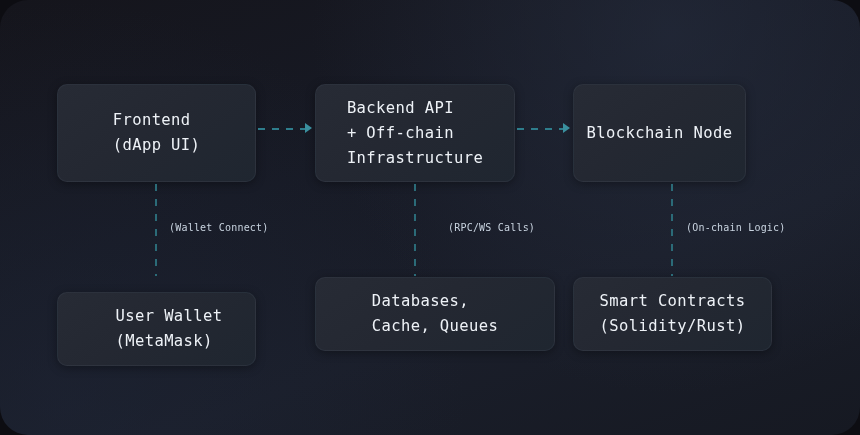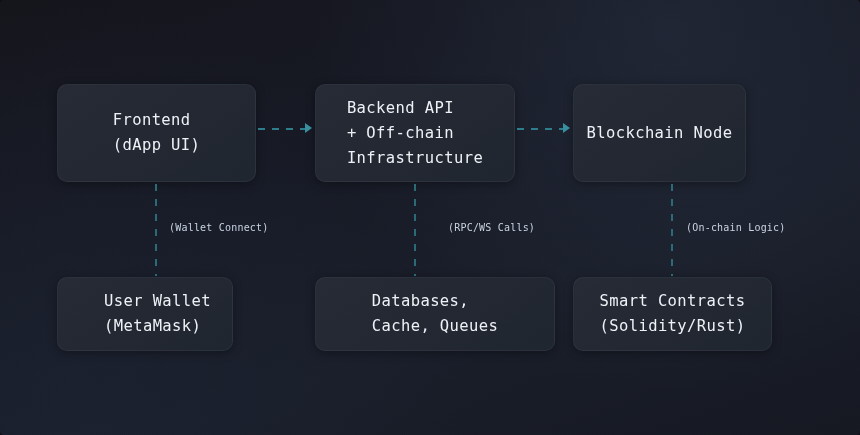--- a/index.html
+++ b/index.html
@@ -12,21 +12,21 @@
     height: 435px;
     overflow: hidden;
     font-family: "DejaVu Sans Mono", "Liberation Mono", monospace;
   }
 
   #canvas {
     position: relative;
     width: 860px;
     height: 435px;
     box-sizing: border-box;
-    border-radius: 4px;
+    border-radius: 28px;
     background:
       radial-gradient(circle at 78% 8%, rgba(40,48,66,0.55) 0%, rgba(40,48,66,0.0) 46%),
       radial-gradient(circle at 8% 92%, rgba(32,40,58,0.40) 0%, rgba(32,40,58,0.0) 45%),
       linear-gradient(160deg, #15151c 0%, #171a25 38%, #1a1e2a 66%, #161922 100%);
     overflow: hidden;
   }
 
   
   .node {
     position: absolute;
@@ -51,21 +51,21 @@
     line-height: 25px;
     letter-spacing: 0.4px;
     white-space: pre;
   }
 
   
   .n-frontend  { left: 57px;  top: 84px;  width: 199px; height: 98px; }
   .n-backend   { left: 315px; top: 84px;  width: 200px; height: 98px; }
   .n-node      { left: 573px; top: 84px;  width: 173px; height: 98px; }
   
-  .n-wallet    { left: 57px;  top: 277px; width: 176px; height: 74px; padding-left: 25px; }
+  .n-wallet    { left: 57px;  top: 292px; width: 199px; height: 74px; padding-left: 25px; }
   .n-db        { left: 315px; top: 277px; width: 240px; height: 74px; align-items: flex-end; }
   .n-contracts { left: 573px; top: 277px; width: 199px; height: 74px; }
 
   
   .h-conn {
     position: absolute;
     top: 128px;
     height: 2px;
     background-image: linear-gradient(to right, #2e7d8c 0 7px, rgba(0,0,0,0) 7px 14px);
     background-size: 14px 2px;

